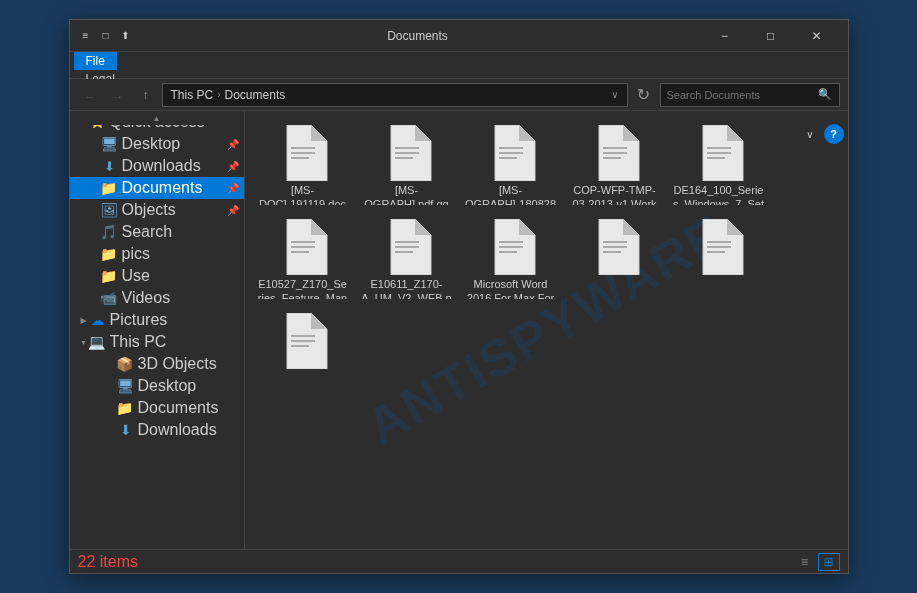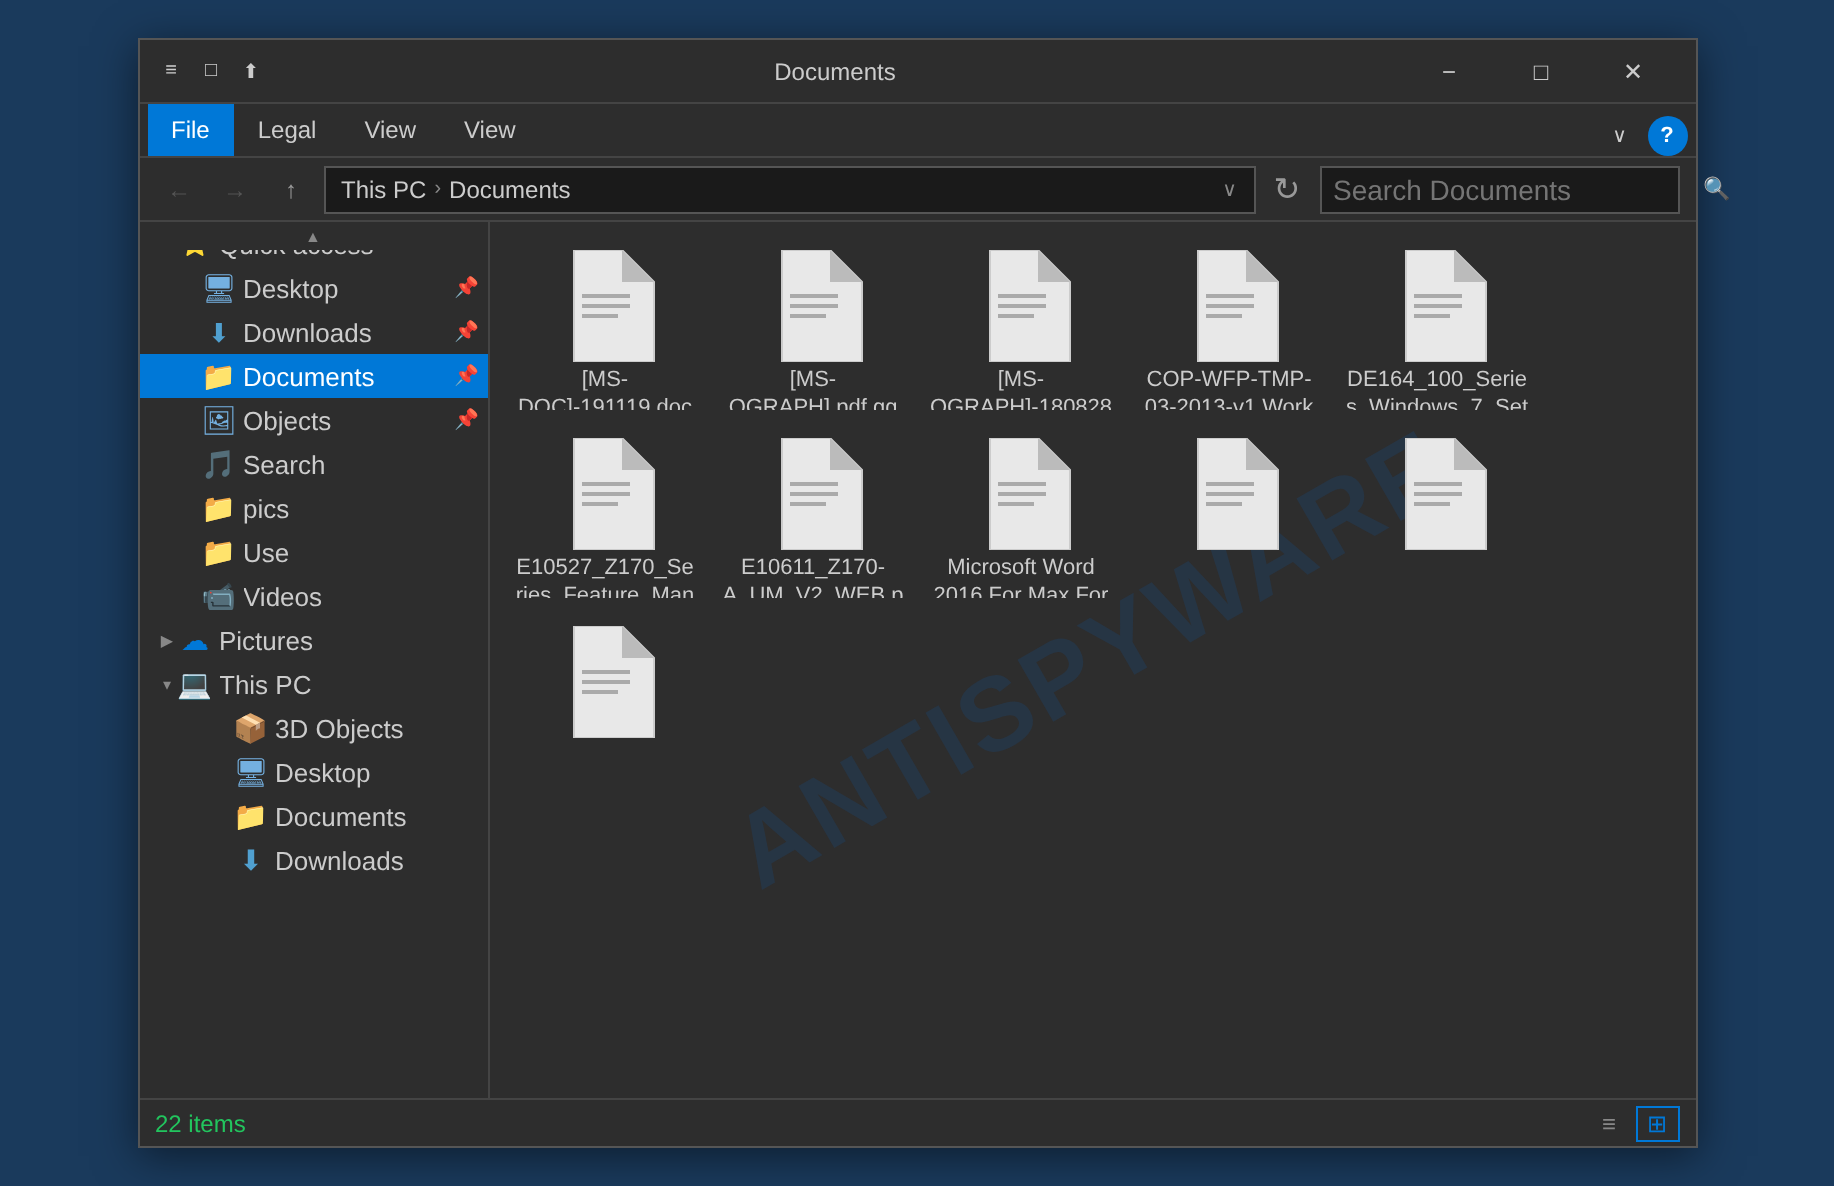--- a/index.html
+++ b/index.html
@@ -70,23 +70,24 @@
       border: none;
     }
     
     .ribbon {
       background: #2d2d2d;
       border-bottom: 1px solid #444;
       flex-shrink: 0;
     }
     .ribbon-tabs {
       display: flex;
-      align-items: flex-end;
+      align-items: flex-start;
       height: 26px;
       padding: 0 4px;
+      flex-direction: column;
     }
     .ribbon-tab {
       padding: 2px 12px;
       font-size: 12px;
       color: #ccc;
       cursor: pointer;
       height: 26px;
       display: flex;
       align-items: center;
     }
@@ -179,21 +180,21 @@
       display: flex;
       align-items: center;
       padding: 0 6px;
       gap: 4px;
     }
     .search-input {
       flex: 1;
       background: transparent;
       border: none;
       color: #ccc;
-      font-size: 14px;
+      font-size: 11px;
       outline: none;
     }
     .search-icon-wrap {
       color: #888;
       font-size: 11px;
     }
     
     .main-content {
       display: flex;
       flex: 1;
@@ -249,21 +250,21 @@
       width: 16px;
       height: 16px;
       margin-right: 4px;
       flex-shrink: 0;
       font-size: 14px;
       display: flex;
       align-items: center;
       justify-content: center;
     }
     .tree-item .label {
-      font-size: 13px;
+      font-size: 16px;
       color: #ccc;
       flex: 1;
       overflow: hidden;
       text-overflow: ellipsis;
     }
     .tree-item.selected .label { color: white; }
     .tree-item .pin-icon {
       color: #0078d7;
       font-size: 10px;
       margin-left: 2px;
@@ -352,22 +353,22 @@
     .status-bar {
       height: 24px;
       background: #2d2d2d;
       border-top: 1px solid #444;
       display: flex;
       align-items: center;
       padding: 0 8px;
       flex-shrink: 0;
     }
     .status-text {
-      font-size: 12px;
-      color: #22c55e;
+      font-size: 16px;
+      color: #ef4444;
       flex: 1;
     }
     .view-btns {
       display: flex;
       gap: 2px;
     }
     .view-btn {
       width: 22px;
       height: 18px;
       display: flex;

